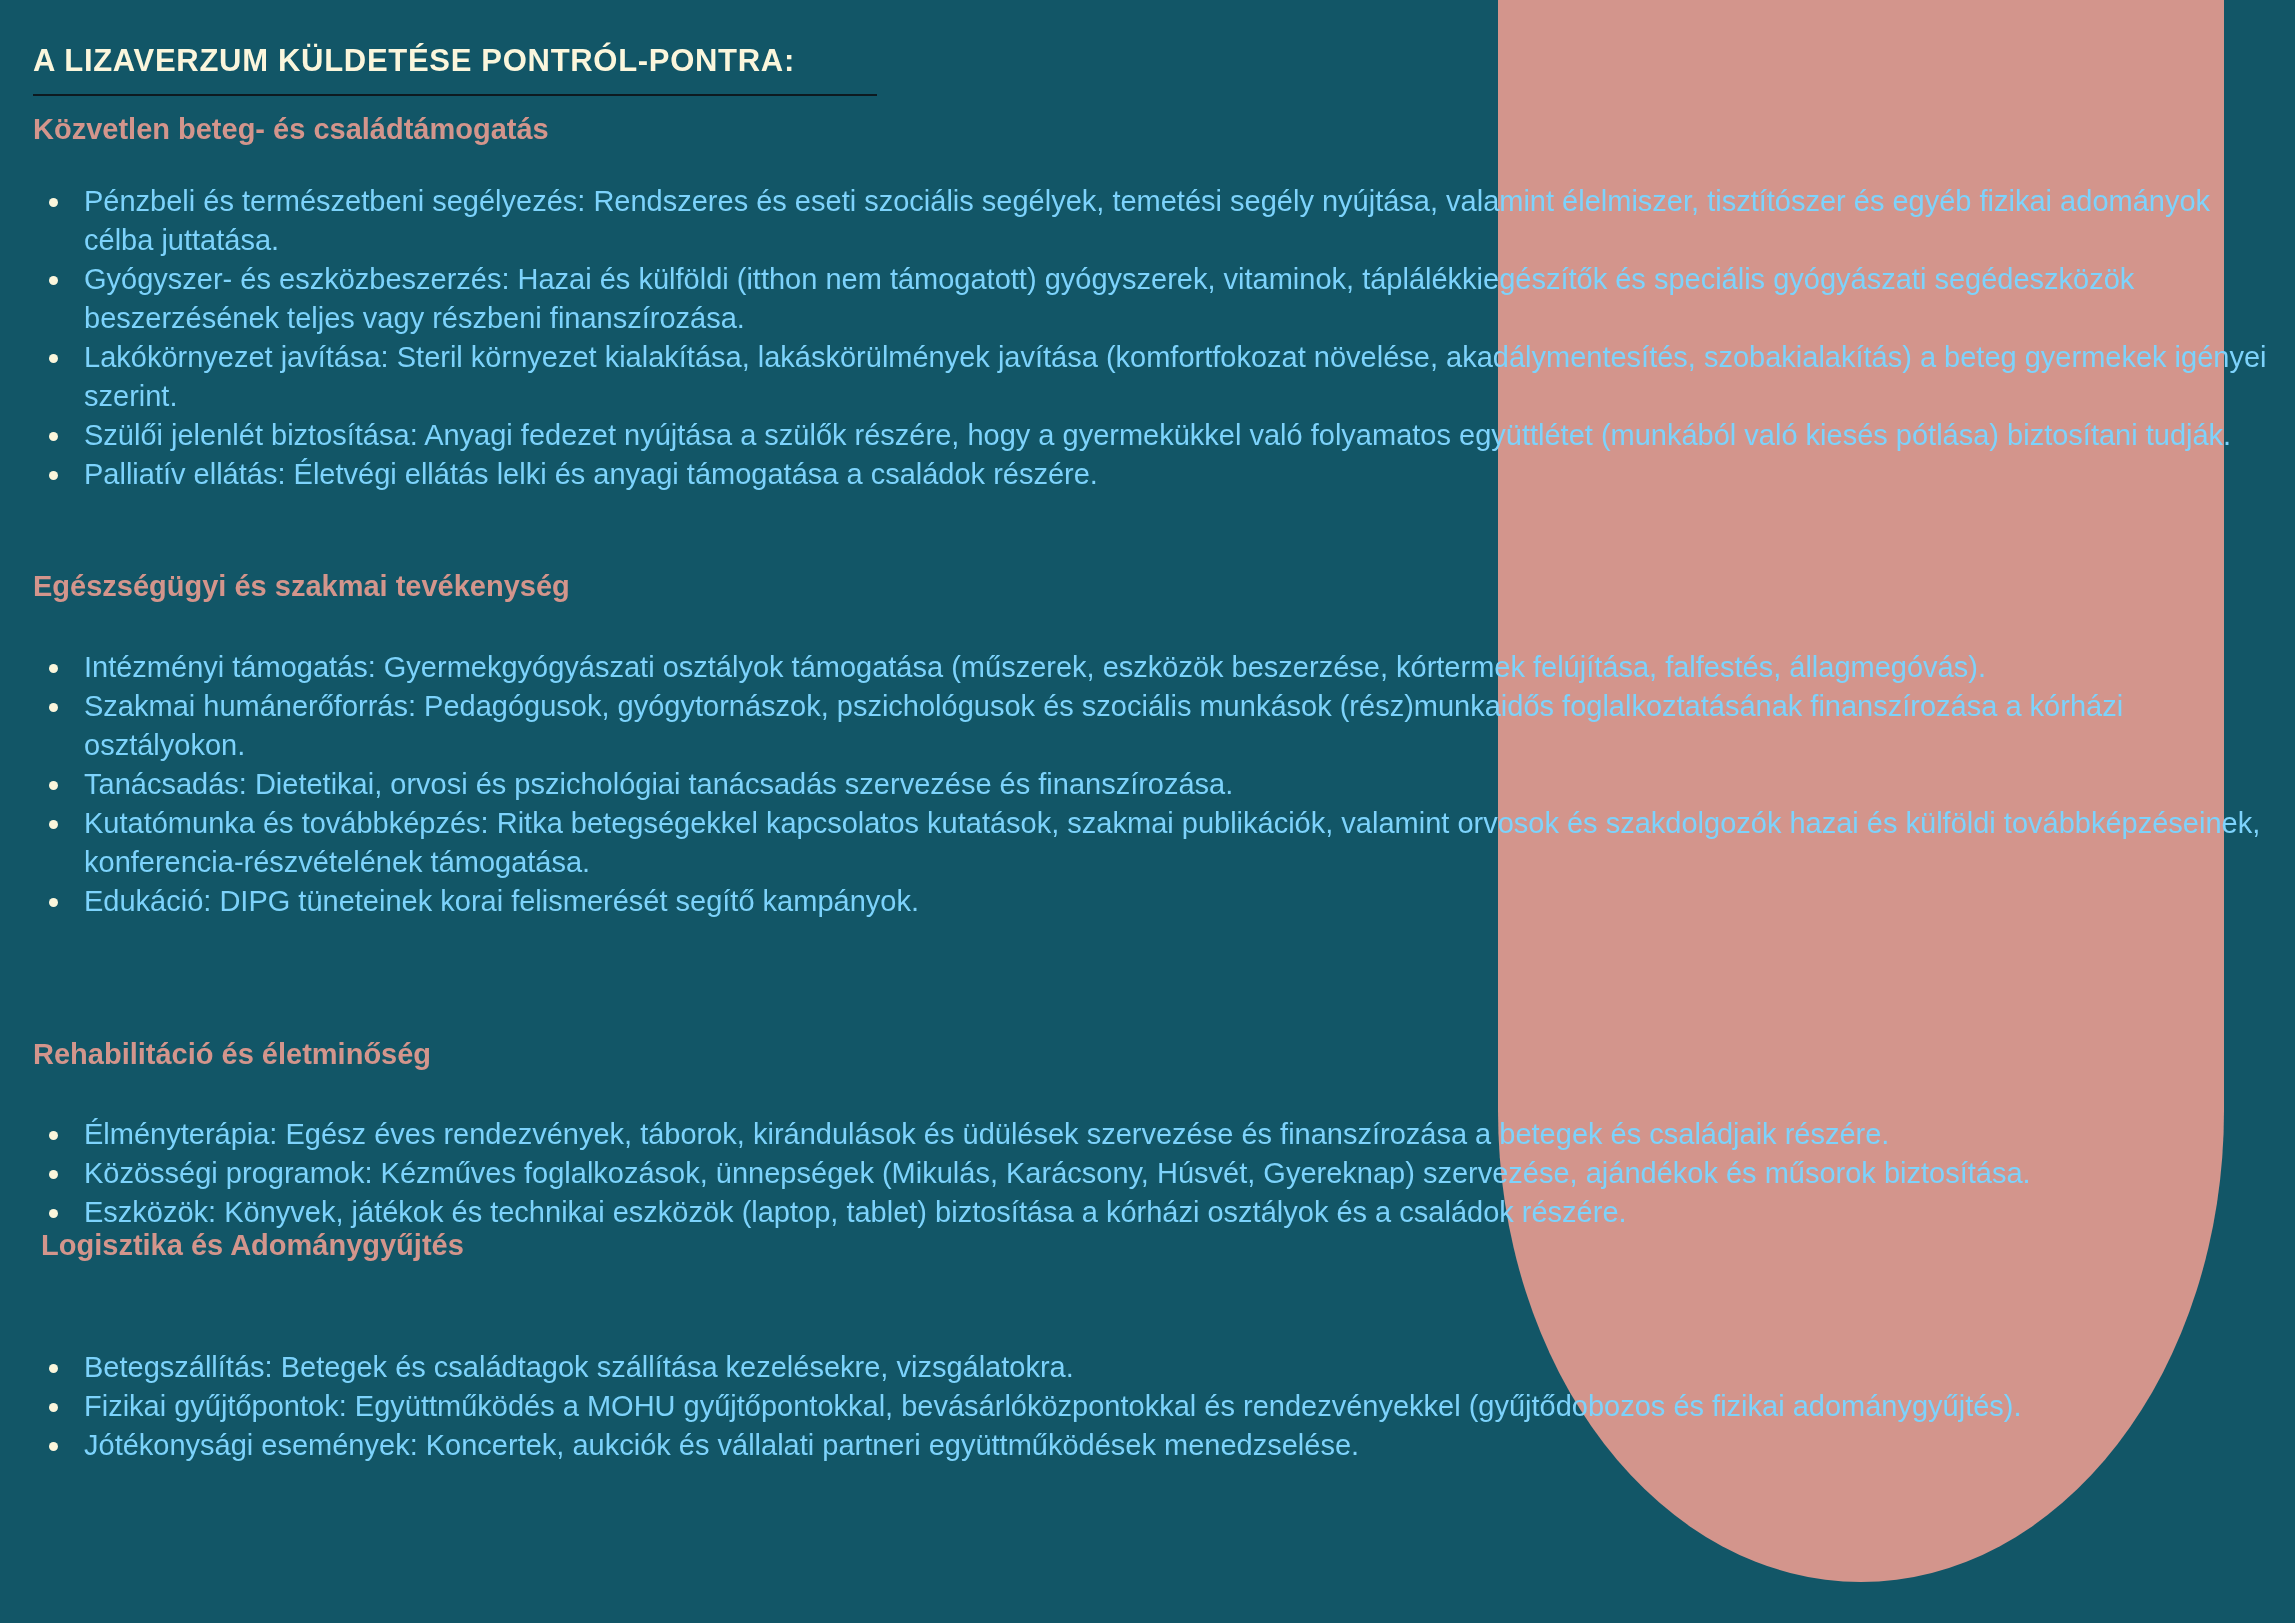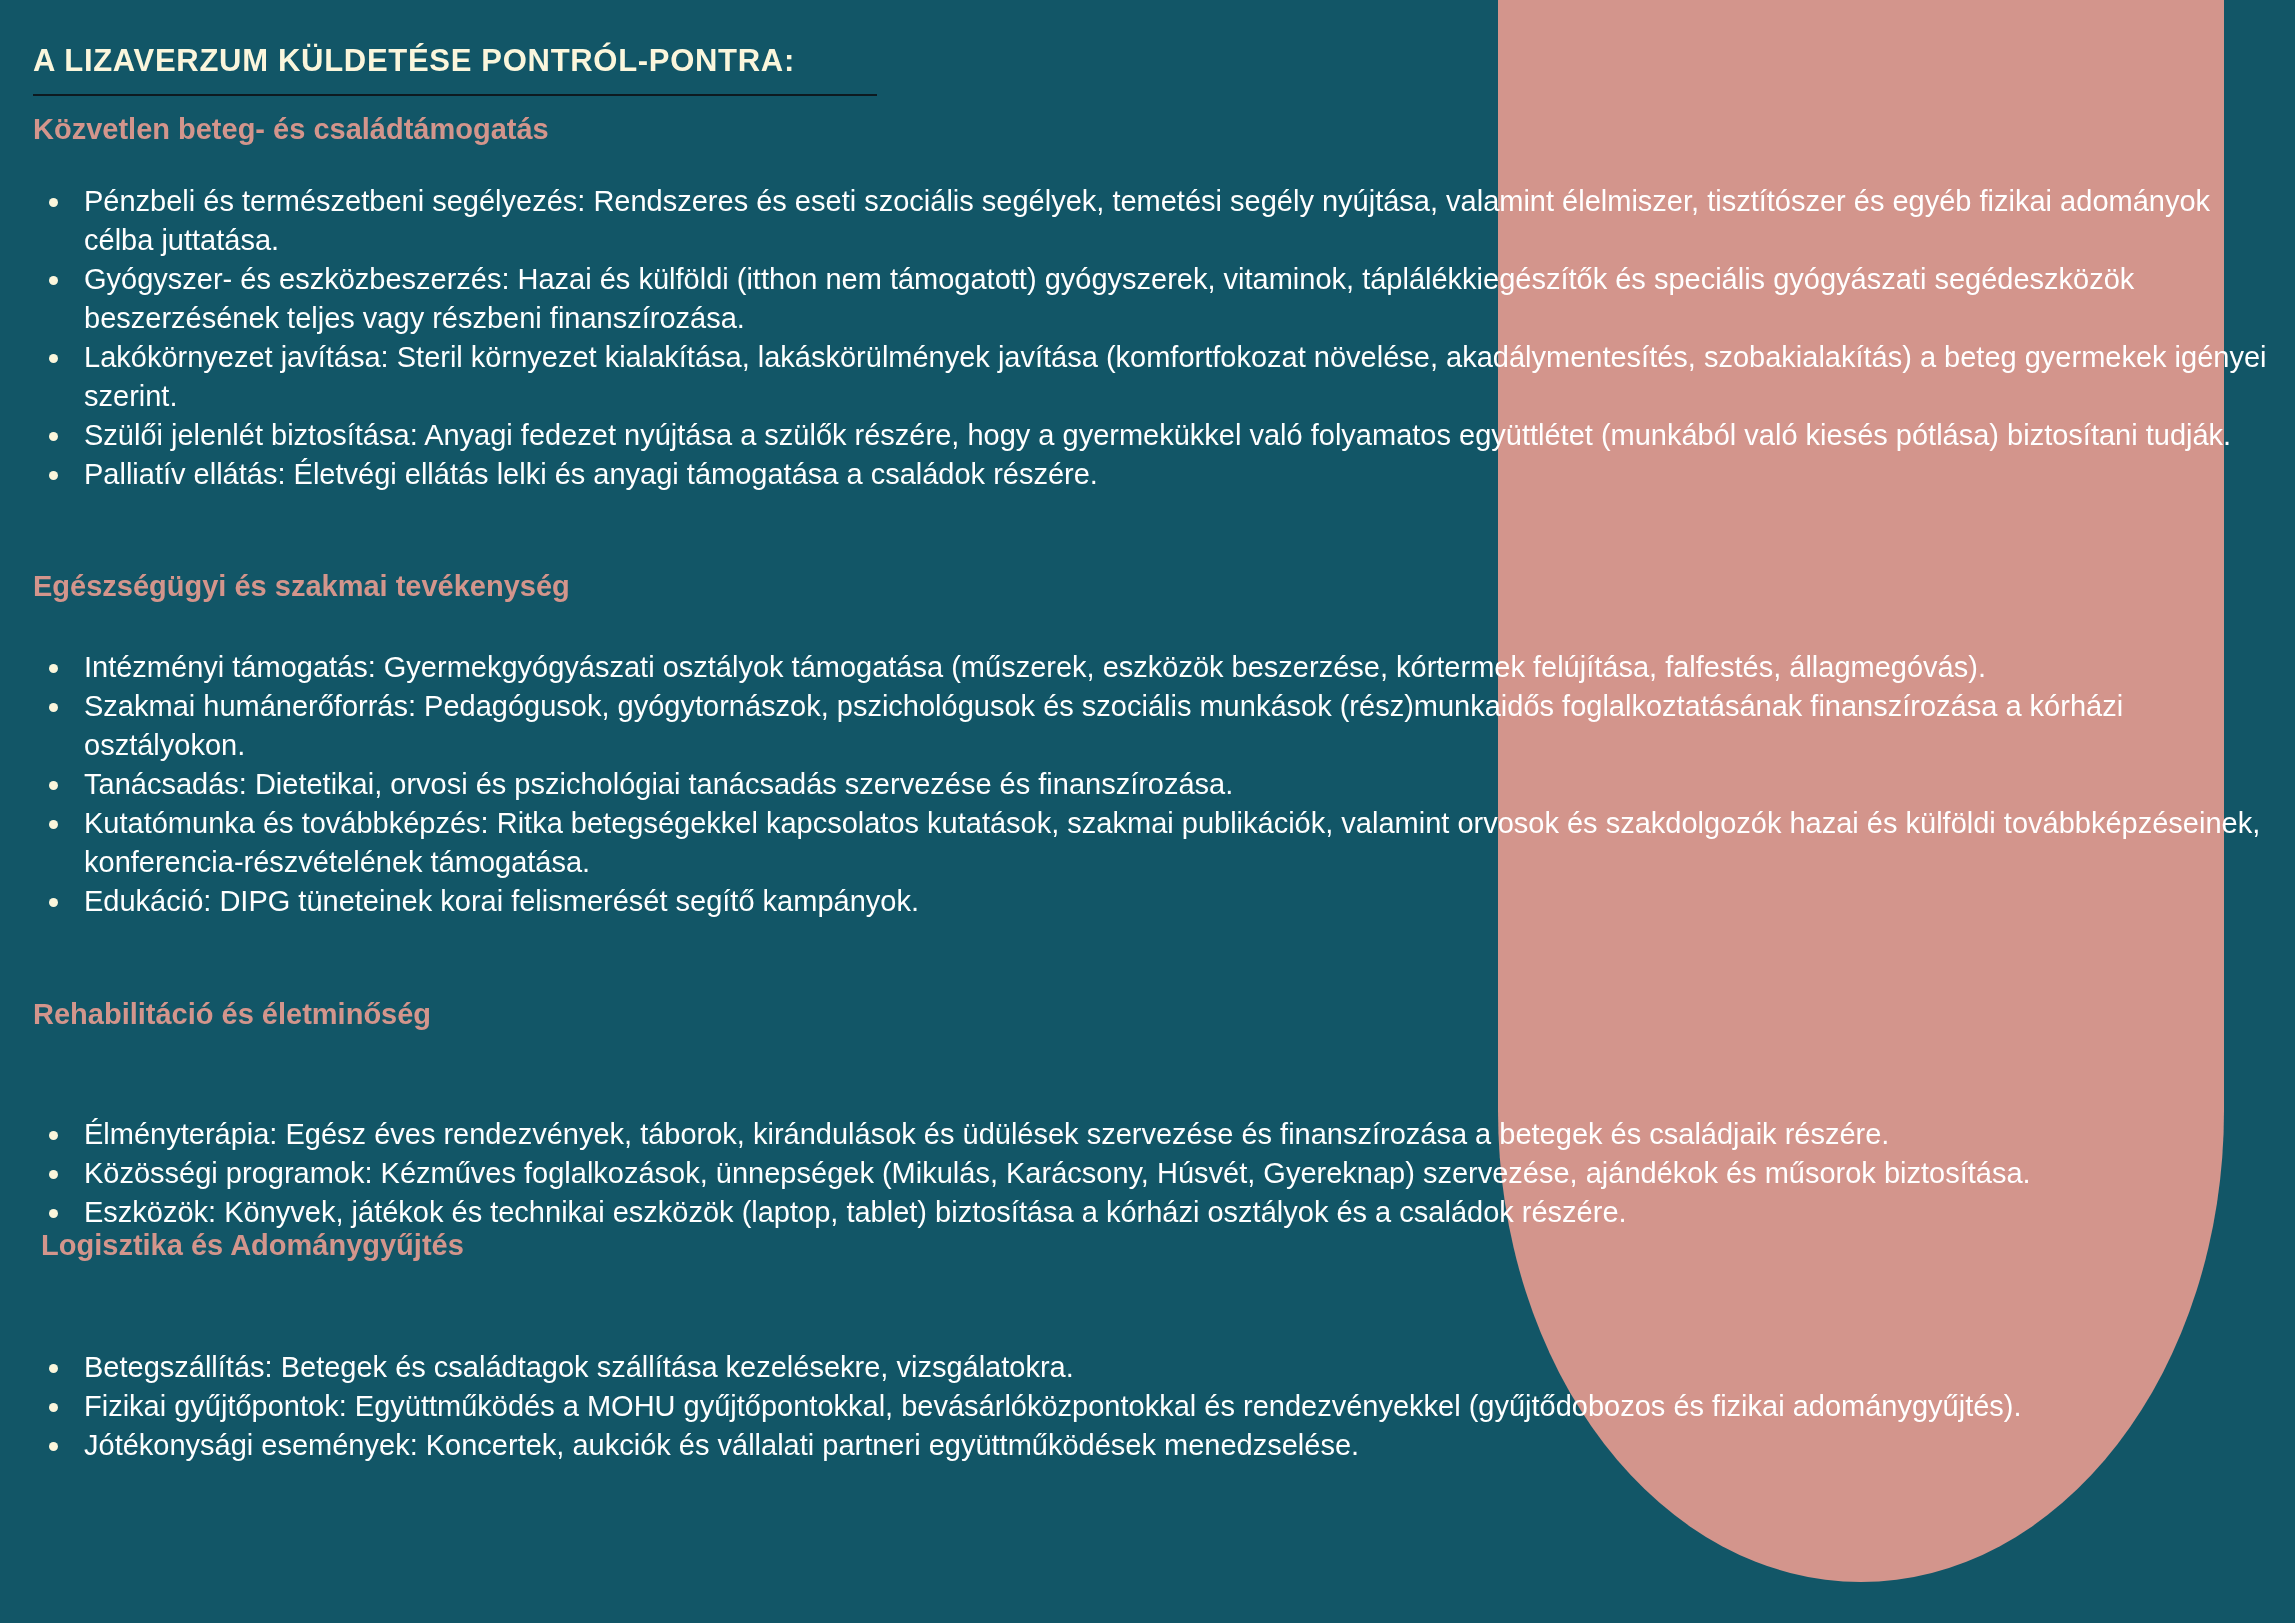--- a/index.html
+++ b/index.html
@@ -40,21 +40,21 @@
     }
     ul.items {
       position: absolute; left: 0; margin: 0;
       padding-left: 84px; width: 2191px;
       list-style: none;
     }
     ul.items li {
       position: relative;
       font-family: "Liberation Sans", sans-serif;
       font-size: 29px; line-height: 39px;
-      color: #ffffff;
+      color: #7dd3fc;
     }
     ul.items li::before {
       content: ""; position: absolute;
       left: -35px; top: 15.7px;
       width: 9.2px; height: 9.2px; border-radius: 50%;
       background: #fbf6dc;
     }
   </style>
 </head>
 <body>
@@ -76,21 +76,21 @@
 
   <h2 class="section-head" style="top:570px;">Egészségügyi és szakmai tevékenység</h2>
   <ul class="items" style="top:648px;">
     <li>Intézményi támogatás: Gyermekgyógyászati osztályok támogatása (műszerek, eszközök beszerzése, kórtermek felújítása, falfestés, állagmegóvás).</li>
     <li>Szakmai humánerőforrás: Pedagógusok, gyógytornászok, pszichológusok és szociális munkások (rész)munkaidős foglalkoztatásának finanszírozása a kórházi osztályokon.</li>
     <li> Tanácsadás: Dietetikai, orvosi és pszichológiai tanácsadás szervezése és finanszírozása.</li>
     <li>Kutatómunka és továbbképzés: Ritka betegségekkel kapcsolatos kutatások, szakmai publikációk, valamint orvosok és szakdolgozók hazai és külföldi továbbképzéseinek, konferencia-részvételének támogatása.</li>
     <li>Edukáció: DIPG tüneteinek korai felismerését segítő kampányok.</li>
   </ul>
 
-  <h2 class="section-head" style="top:998px;">Rehabilitáció és életminőség</h2>
+  <h2 class="section-head" style="top:1038px;">Rehabilitáció és életminőség</h2>
   <ul class="items" style="top:1075px;margin-top:40px;">
     <li> Élményterápia: Egész éves rendezvények, táborok, kirándulások és üdülések szervezése és finanszírozása a betegek és családjaik részére.</li>
     <li> Közösségi programok: Kézműves foglalkozások, ünnepségek (Mikulás, Karácsony, Húsvét, Gyereknap) szervezése, ajándékok és műsorok biztosítása.</li>
     <li> Eszközök: Könyvek, játékok és technikai eszközök (laptop, tablet) biztosítása a kórházi osztályok és a családok részére.</li>
   </ul>
 
   <h2 class="section-head" style="top:1229px;white-space:pre;"> Logisztika és Adománygyűjtés</h2>
   <ul class="items" style="top:1348px;">
     <li> Betegszállítás: Betegek és családtagok szállítása kezelésekre, vizsgálatokra.</li>
     <li> Fizikai gyűjtőpontok: Együttműködés a MOHU gyűjtőpontokkal, bevásárlóközpontokkal és rendezvényekkel (gyűjtődobozos és fizikai adománygyűjtés).</li>

